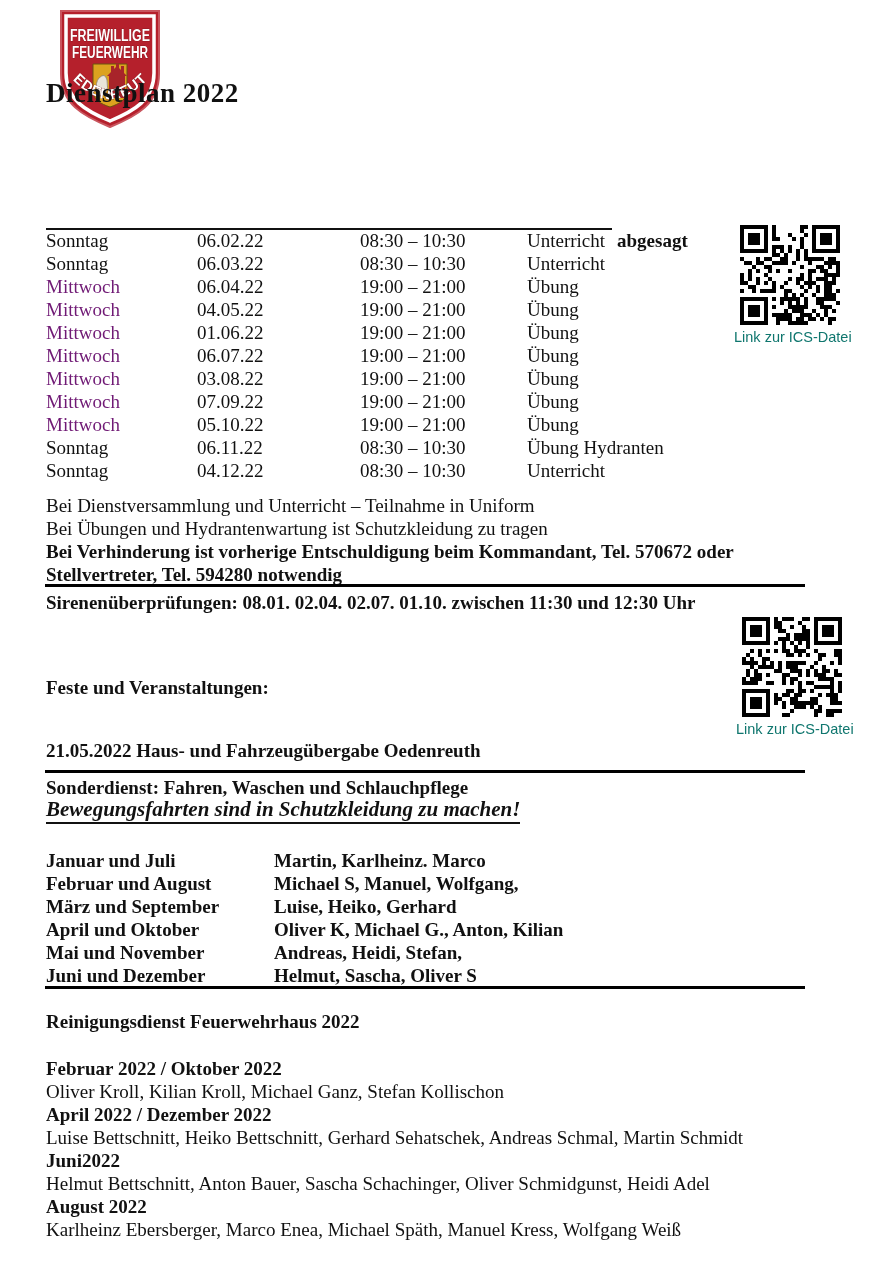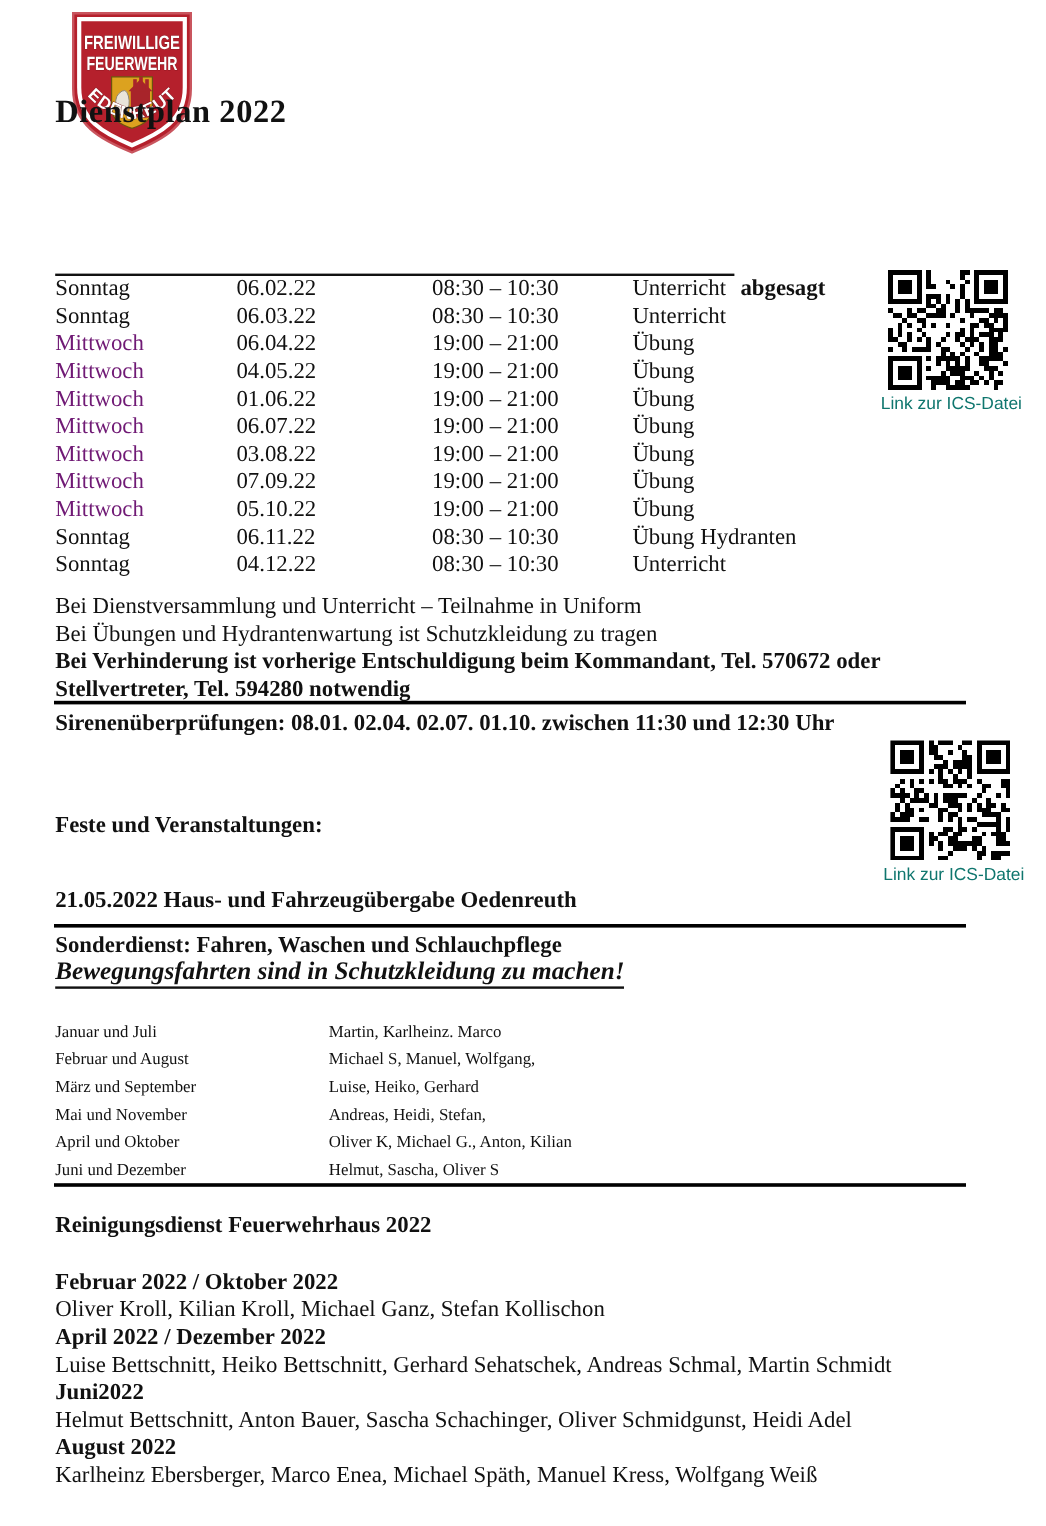--- a/index.html
+++ b/index.html
@@ -49,21 +49,21 @@
   .rule{position:absolute;left:45px;width:760px;height:3px;background:#000;}
   #rule1{top:584px;}
   #rule2{top:770px;}
   #rule3{top:986px;}
   #warning-line{
     font-size:21px;font-weight:bold;font-style:italic;
     border-bottom:2.5px solid #111;padding-bottom:1px;
   }
   
   #assignments{left:46px;top:849px;width:660px;}
-  .arow{position:relative;height:23px;line-height:23px;font-size:14px;}
+  .arow{position:relative;height:23px;line-height:23px;font-size:19px;font-weight:bold;}
   .a-months{position:absolute;left:0;white-space:nowrap;}
   .a-names{position:absolute;left:228px;white-space:nowrap;}
   
   #cleaning-list{left:46px;top:1057px;width:810px;}
   .cline{height:23px;line-height:23px;font-size:19px;white-space:nowrap;}
 </style>
 </head>
 <body>
 
 <svg id="logo" class="abs" viewBox="0 0 106 122" xmlns="http://www.w3.org/2000/svg">
@@ -798,26 +798,26 @@
   </div>
   <div class="arow">
     <span class="a-months">Februar und August</span>
     <span class="a-names">Michael S, Manuel, Wolfgang,</span>
   </div>
   <div class="arow">
     <span class="a-months">März und September</span>
     <span class="a-names">Luise, Heiko, Gerhard</span>
   </div>
   <div class="arow">
+    <span class="a-months">April und Oktober</span>
+    <span class="a-names">Oliver K, Michael G., Anton, Kilian</span>
+  </div>
+  <div class="arow">
     <span class="a-months">Mai und November</span>
     <span class="a-names">Andreas, Heidi, Stefan,</span>
-  </div>
-  <div class="arow">
-    <span class="a-months">April und Oktober</span>
-    <span class="a-names">Oliver K, Michael G., Anton, Kilian</span>
   </div>
   <div class="arow">
     <span class="a-months">Juni und Dezember</span>
     <span class="a-names">Helmut, Sascha, Oliver S</span>
   </div>
 </div>
 
 <div id="rule3" class="rule"></div>
 
 <div class="textline b" style="top:1010px;">Reinigungsdienst Feuerwehrhaus 2022</div>

